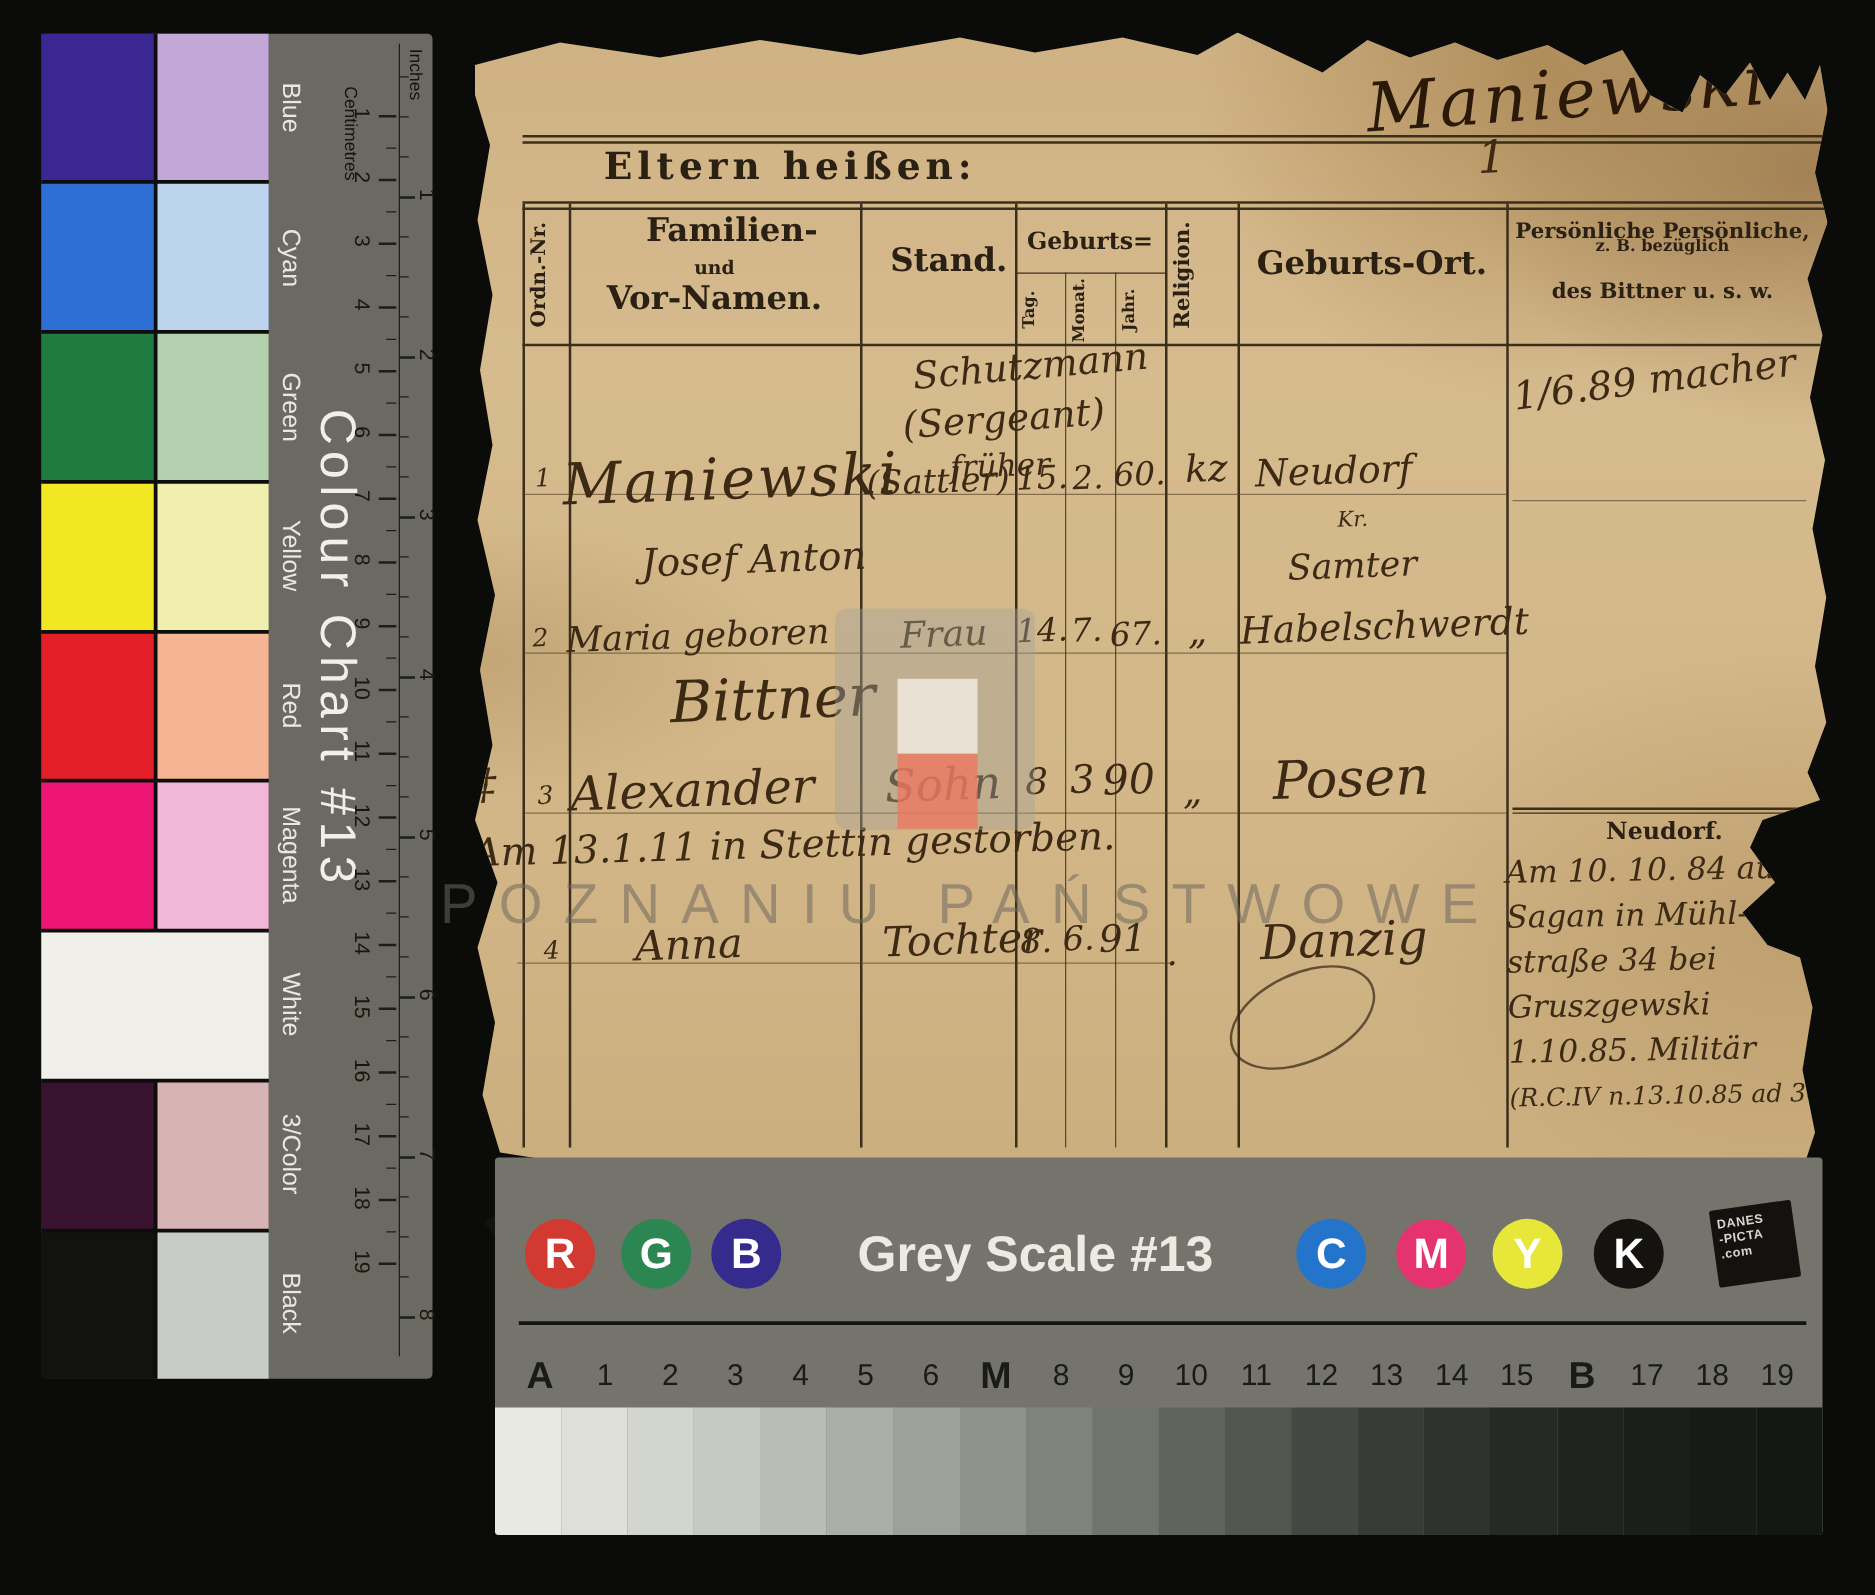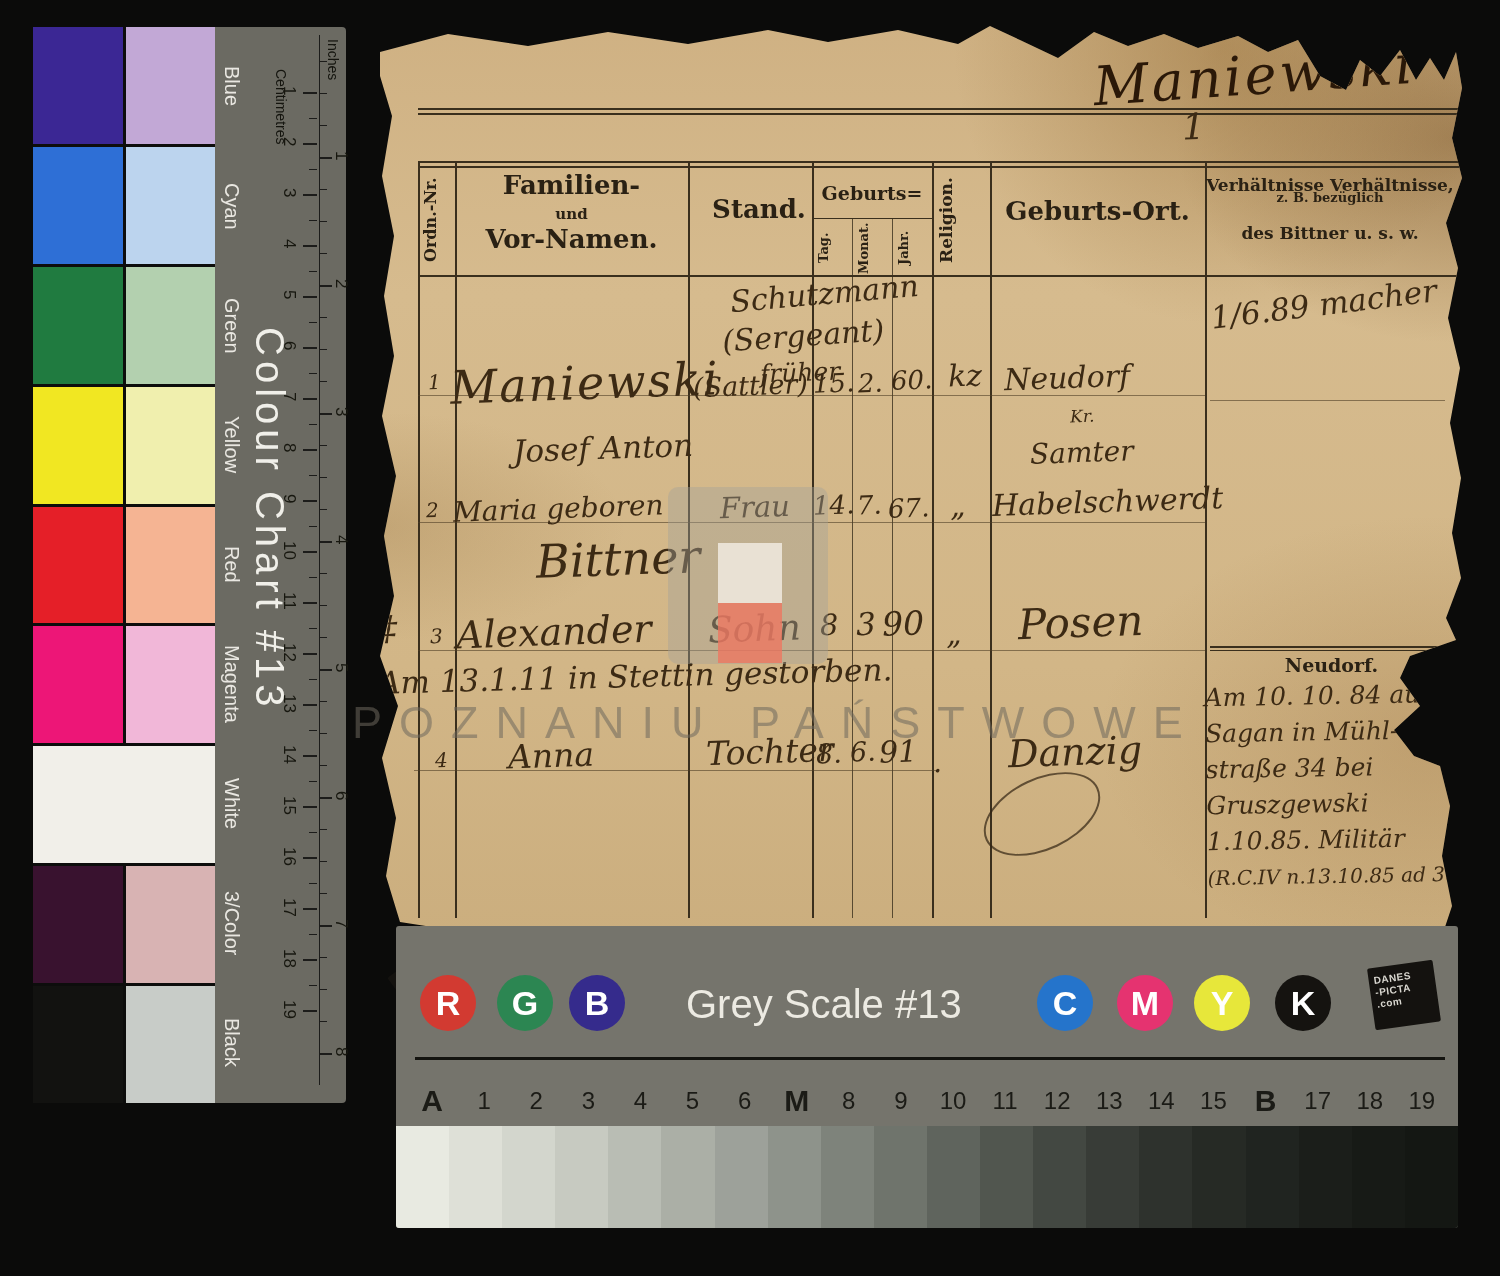--- a/index.html
+++ b/index.html
@@ -71,21 +71,21 @@
   .wm-white{position:absolute;left:718px;top:543px;width:64px;height:60px;background:rgba(240,234,224,.85);}
   .wm-red{position:absolute;left:718px;top:603px;width:64px;height:60px;background:rgba(238,118,96,.78);}
   .wm-text{position:absolute;color:rgba(110,104,92,.55);font-size:45px;letter-spacing:17px;
            font-family:"Liberation Sans",sans-serif;white-space:nowrap;}
 
   
   .greyscale{position:absolute;left:396px;top:926px;width:1062px;height:302px;
              background:#75746c;border-radius:3px;overflow:hidden;}
   .dot{position:absolute;top:49px;width:56px;height:56px;border-radius:50%;color:#fff;
        font-size:34px;font-weight:bold;text-align:center;line-height:56px;}
-  .gs-title{position:absolute;left:290px;top:56px;width:330px;color:#eceae2;font-size:40px;}
+  .gs-title{position:absolute;left:290px;top:56px;width:330px;color:#eceae2;font-size:40px;font-weight:bold;}
   .gs-line{position:absolute;left:19px;top:131px;width:1030px;height:3px;background:#141410;}
   .gs-labels{position:absolute;left:10px;top:154px;width:1042px;height:42px;display:flex;}
   .gs-cell{flex:1;text-align:center;color:#1b1b16;font-size:24px;line-height:42px;}
   .gs-cell.big{font-size:30px;font-weight:bold;}
   .gs-patches{position:absolute;left:0;top:200px;width:1062px;height:102px;display:flex;}
   .gs-patch{flex:1;}
 
   
   .caption-band{position:absolute;left:0;top:1221px;width:1063px;height:47px;
                 background:rgba(128,127,121,.5);}
@@ -276,32 +276,33 @@
     <div class="vline" style="left:847px;top:145px;height:755px;"></div>
 
     <div class="rline" style="left:60px;top:377px;width:787px;"></div>
     <div class="rline" style="left:852px;top:382px;width:235px;"></div>
     <div class="rline" style="left:60px;top:504px;width:787px;"></div>
     <div class="rline" style="left:60px;top:632px;width:787px;"></div>
     <div class="rline" style="left:56px;top:752px;width:524px;"></div>
     <div class="hline" style="left:852px;top:628px;width:243px;height:2px;"></div>
     <div class="hline" style="left:852px;top:632px;width:243px;height:1px;"></div>
 
+    <div class="ph" style="left:125px;top:98px;font-size:30px;letter-spacing:4px;">Eltern heißen:</div>
     <div class="ph vtd" style="left:63px;top:150px;width:32px;height:104px;font-size:16px;">Ordn.-Nr.</div>
-    <div class="ph" style="left:97px;top:152px;width:233px;font-size:26px;">Familien-</div>
+    <div class="ph" style="left:97px;top:152px;width:233px;font-size:26px;padding-left:14px;">Familien-</div>
     <div class="ph" style="left:97px;top:187px;width:233px;font-size:15px;">und</div>
     <div class="ph" style="left:97px;top:206px;width:233px;font-size:26px;">Vor-Namen.</div>
     <div class="ph" style="left:330px;top:176px;width:142px;font-size:26px;">Stand.</div>
     <div class="ph" style="left:454px;top:164px;width:120px;font-size:19px;">Geburts=</div>
     <div class="ph vtd" style="left:458px;top:204px;width:32px;height:52px;font-size:13px;">Tag.</div>
     <div class="ph vtd" style="left:498px;top:204px;width:32px;height:52px;font-size:13px;">Monat.</div>
     <div class="ph vtd" style="left:538px;top:204px;width:32px;height:52px;font-size:13px;">Jahr.</div>
     <div class="ph vtd" style="left:578px;top:148px;width:52px;height:108px;font-size:17px;">Religion.</div>
     <div class="ph" style="left:632px;top:178px;width:215px;font-size:26px;">Geburts-Ort.</div>
-    <div class="ph" style="left:847px;top:157px;width:250px;font-size:17px;">Verhältnisse Verhältnisse,</div>
+    <div class="ph" style="left:847px;top:157px;width:250px;font-size:17px;">Persönliche Persönliche,</div>
     <div class="ph" style="left:847px;top:172px;width:250px;font-size:13px;">z. B. bezüglich</div>
     <div class="ph" style="left:847px;top:205px;width:250px;font-size:17px;">des Bittner u. s. w.</div>
     <div class="ph" style="left:852px;top:636px;width:243px;font-size:19px;">Neudorf.</div>
 
     <div class="hw" style="left:735px;top:26px;font-size:54px;transform:rotate(-4deg);letter-spacing:3px;color:#2a1808;">Maniewski</div>
     <div class="hw" style="left:824px;top:88px;font-size:36px;">1</div>
     <div class="hw" style="left:852px;top:268px;font-size:31px;transform:rotate(-7deg);">1/6.89 macher</div>
     <div class="hw" style="left:372px;top:258px;font-size:30px;transform:rotate(-5deg);">Schutzmann</div>
     <div class="hw" style="left:364px;top:300px;font-size:30px;transform:rotate(-4deg);">(Sergeant)</div>
     <div class="hw" style="left:402px;top:340px;font-size:25px;">früher</div>

